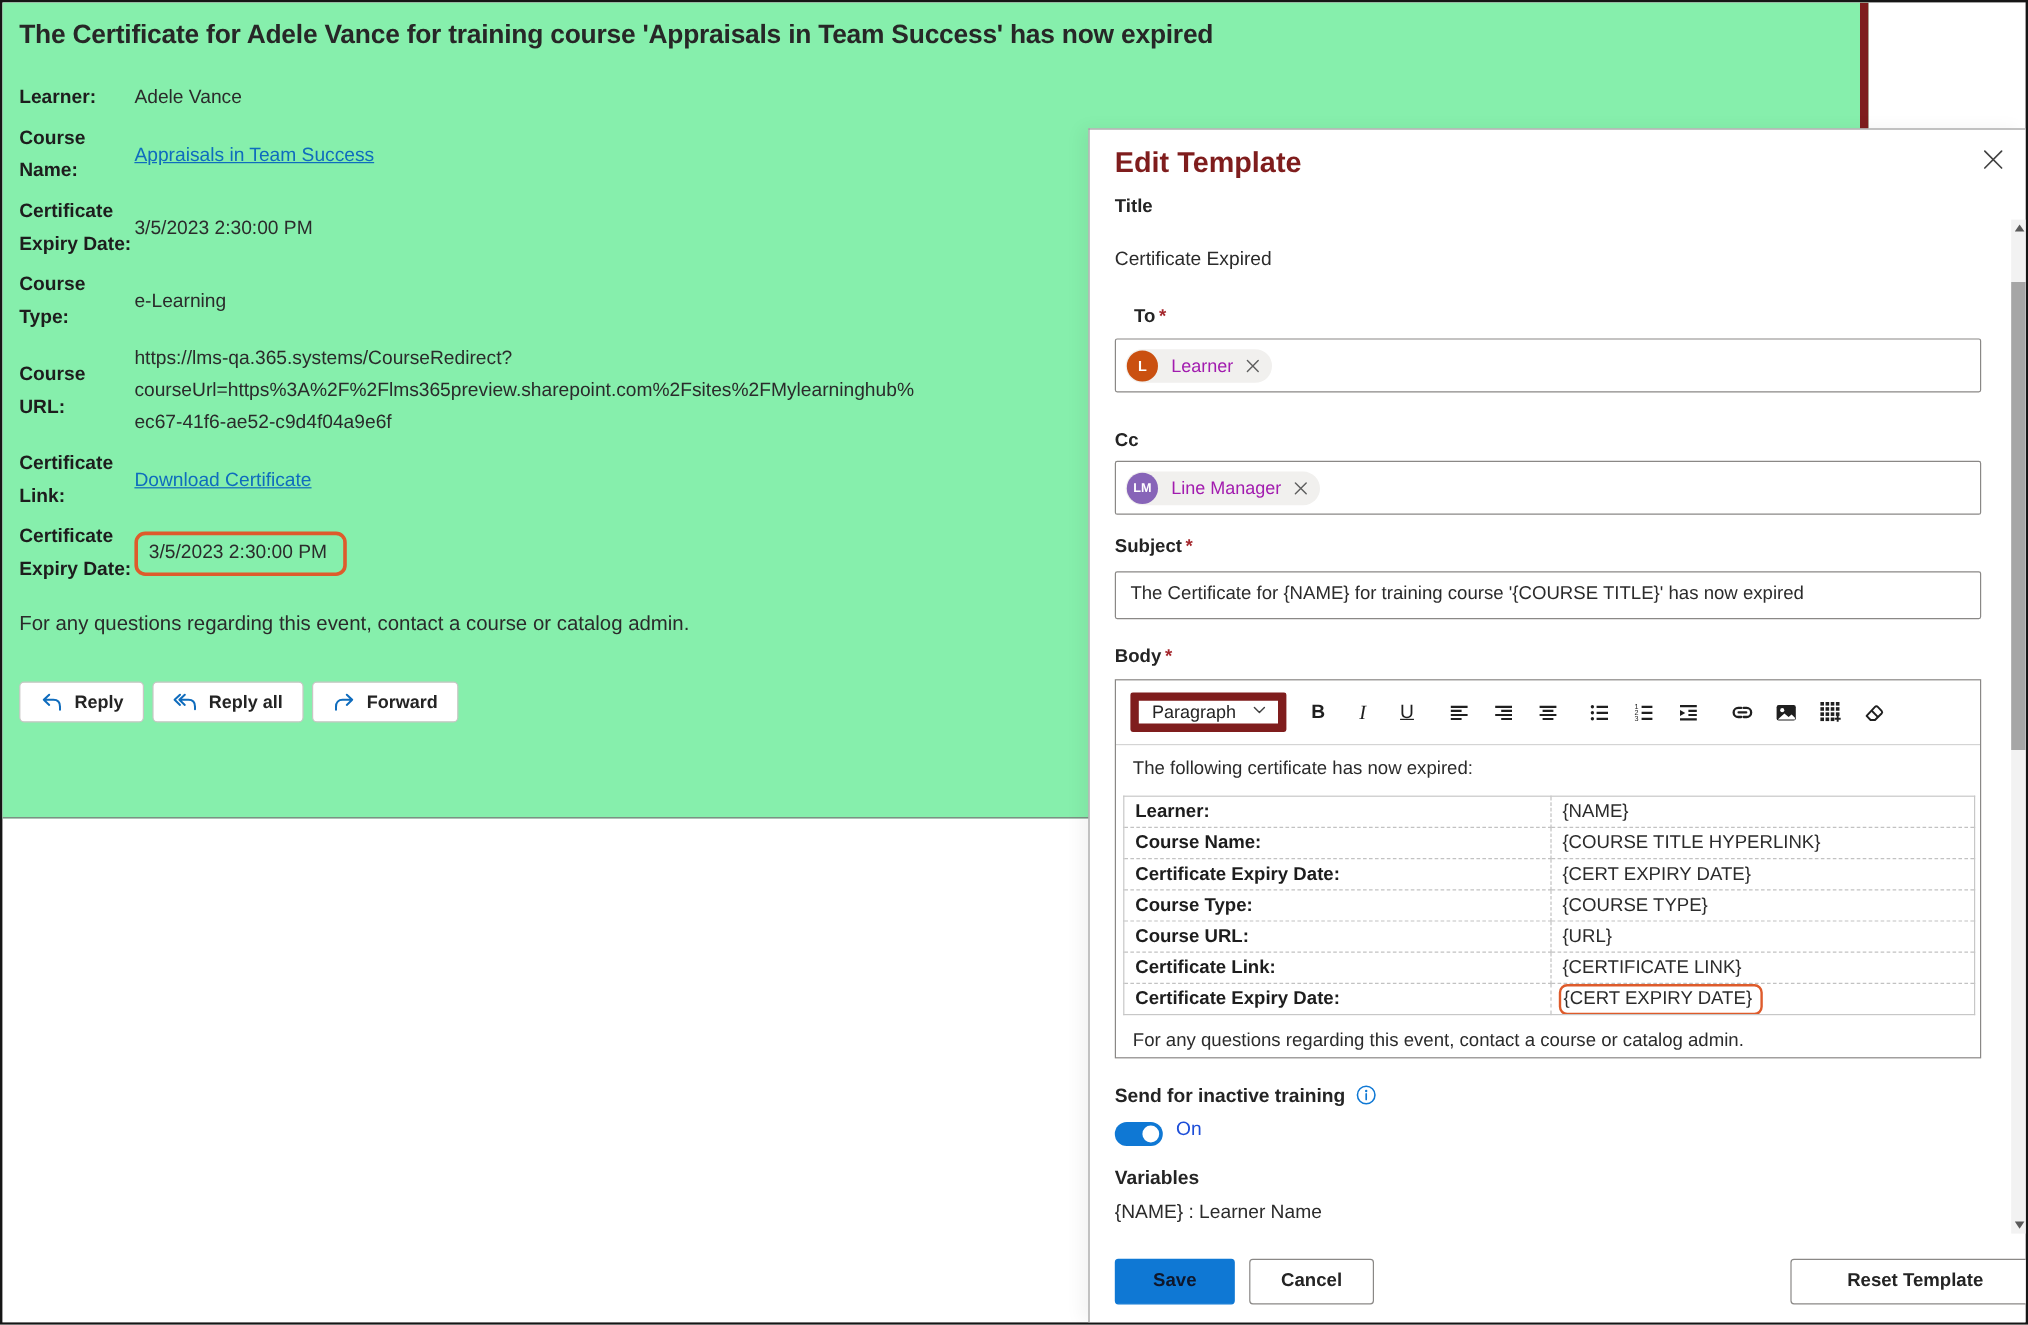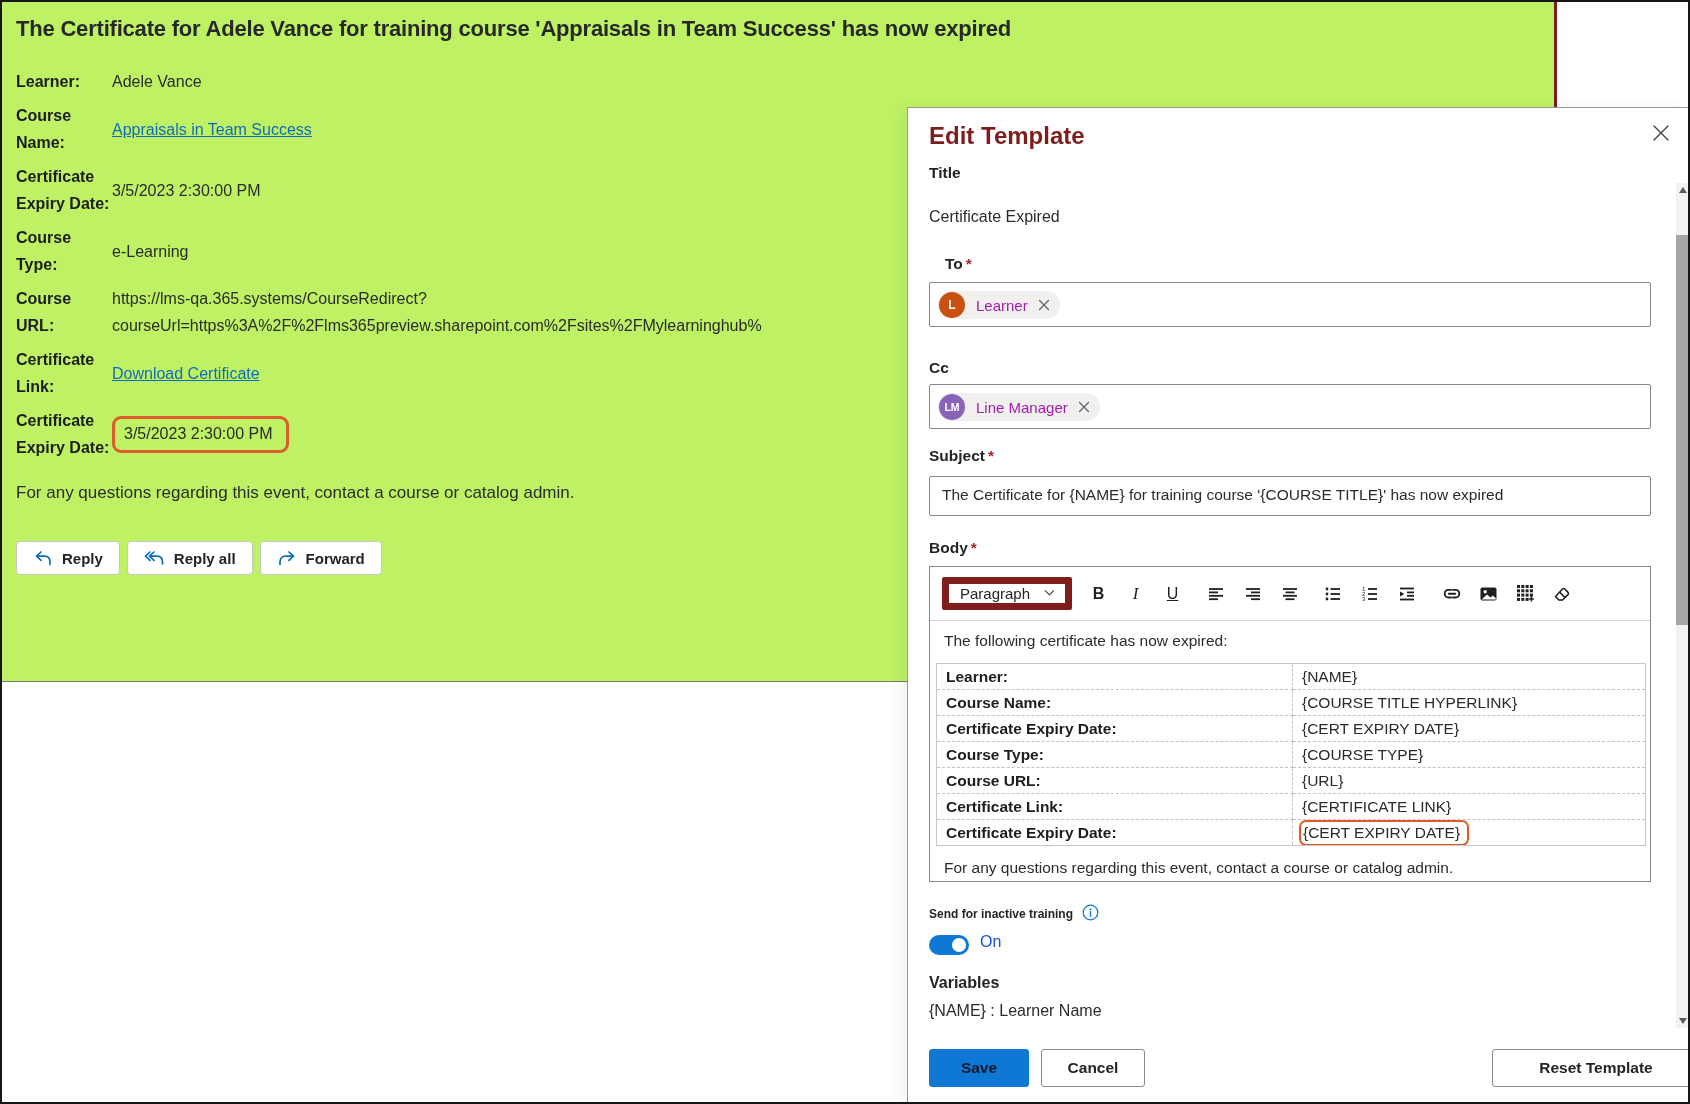--- a/index.html
+++ b/index.html
@@ -3,21 +3,21 @@
 <meta charset="utf-8">
 <style>
   * { margin:0; padding:0; box-sizing:border-box; }
   html,body { background:#fff; }
   body { font-family:"Liberation Sans","DejaVu Sans",sans-serif; color:#242424; }
   .page { position:relative; width:1690px; height:1104px; background:#161616; }
   .canvas { position:absolute; left:2px; top:2px; right:2px; bottom:2px; background:#fff; overflow:hidden; }
 
   
   .email-window { position:absolute; left:0; top:0; width:1555px; height:680px;
-    border-right:3px solid #7f1d1d; border-bottom:1px solid #7a7a7a; background:#bef264;
+    border-right:7px solid #7f1d1d; border-bottom:1px solid #7a7a7a; background:#86efac;
     padding:14px 16px 0 14px; }
   .email-title { font-size:22px; font-weight:600; color:#272727; letter-spacing:-0.2px; margin-bottom:26px; }
   .email-details { display:flex; flex-direction:column; gap:7px; width:830px; }
   .email-row { display:flex; align-items:center; }
   .email-label { width:96px; flex:0 0 96px; font-weight:700; font-size:16px; line-height:27px; color:#1d1d1d; }
   .email-value { font-size:16px; line-height:27px; color:#2b2b2b; }
   .email-link { color:#0f6cbd; text-decoration:underline; cursor:pointer; }
   .url-line { display:block; white-space:nowrap; }
   .hl-box { display:inline-block; border:3px solid #de5b2b; border-radius:9px; padding:5px 13px 6px 9px; line-height:20px; }
   .email-note { margin-top:22px; font-size:17px; color:#2b2b2b; }
@@ -107,20 +107,21 @@
       </div>
       <div class="email-row">
         <div class="email-label">Course Type:</div>
         <div class="email-value">e-Learning</div>
       </div>
       <div class="email-row">
         <div class="email-label">Course URL:</div>
         <div class="email-value">
           <span class="url-line">https://lms-qa.365.systems/CourseRedirect?</span>
           <span class="url-line">courseUrl=https%3A%2F%2Flms365preview.sharepoint.com%2Fsites%2FMylearninghub%</span>
+          <span class="url-line">ec67-41f6-ae52-c9d4f04a9e6f</span>
         </div>
       </div>
       <div class="email-row">
         <div class="email-label">Certificate Link:</div>
         <div class="email-value"><span class="email-link">Download Certificate</span></div>
       </div>
       <div class="email-row">
         <div class="email-label">Certificate Expiry Date:</div>
         <div class="email-value"><span class="hl-box"><span>3/5/2023 2:30:00 PM</span></span></div>
       </div>
@@ -367,21 +368,21 @@
           <tr>
                   <td class="k">Certificate Expiry Date:</td>
                   <td><span class="hl-box-sm"><span>{CERT EXPIRY DATE}</span></span></td>
                 </tr>
         </tbody>
             </table>
         <div class="editor-note">For any questions regarding this event, contact a course or catalog admin.</div>
       </div>
     </div>
 
-    <div class="field-label" style="top:796px; font-size:12px;text-align:center;">
+    <div class="field-label" style="top:796px; font-size:16px;text-align:center;">
       <span>Send for inactive training</span><span class="info-icon">
             <svg width="17" height="17" viewBox="0 0 17 17">
               <circle cx="8.5" cy="8.5" r="7.3" fill="none" stroke="#0f78d4" stroke-width="1.3"></circle>
               <circle cx="8.5" cy="5.2" r="1" fill="#0f78d4"></circle>
               <line x1="8.5" y1="7.6" x2="8.5" y2="12.2" stroke="#0f78d4" stroke-width="1.4" stroke-linecap="round"></line>
             </svg>
           </span>
     </div>
     <div class="toggle">
           <div class="toggle-knob"></div>

